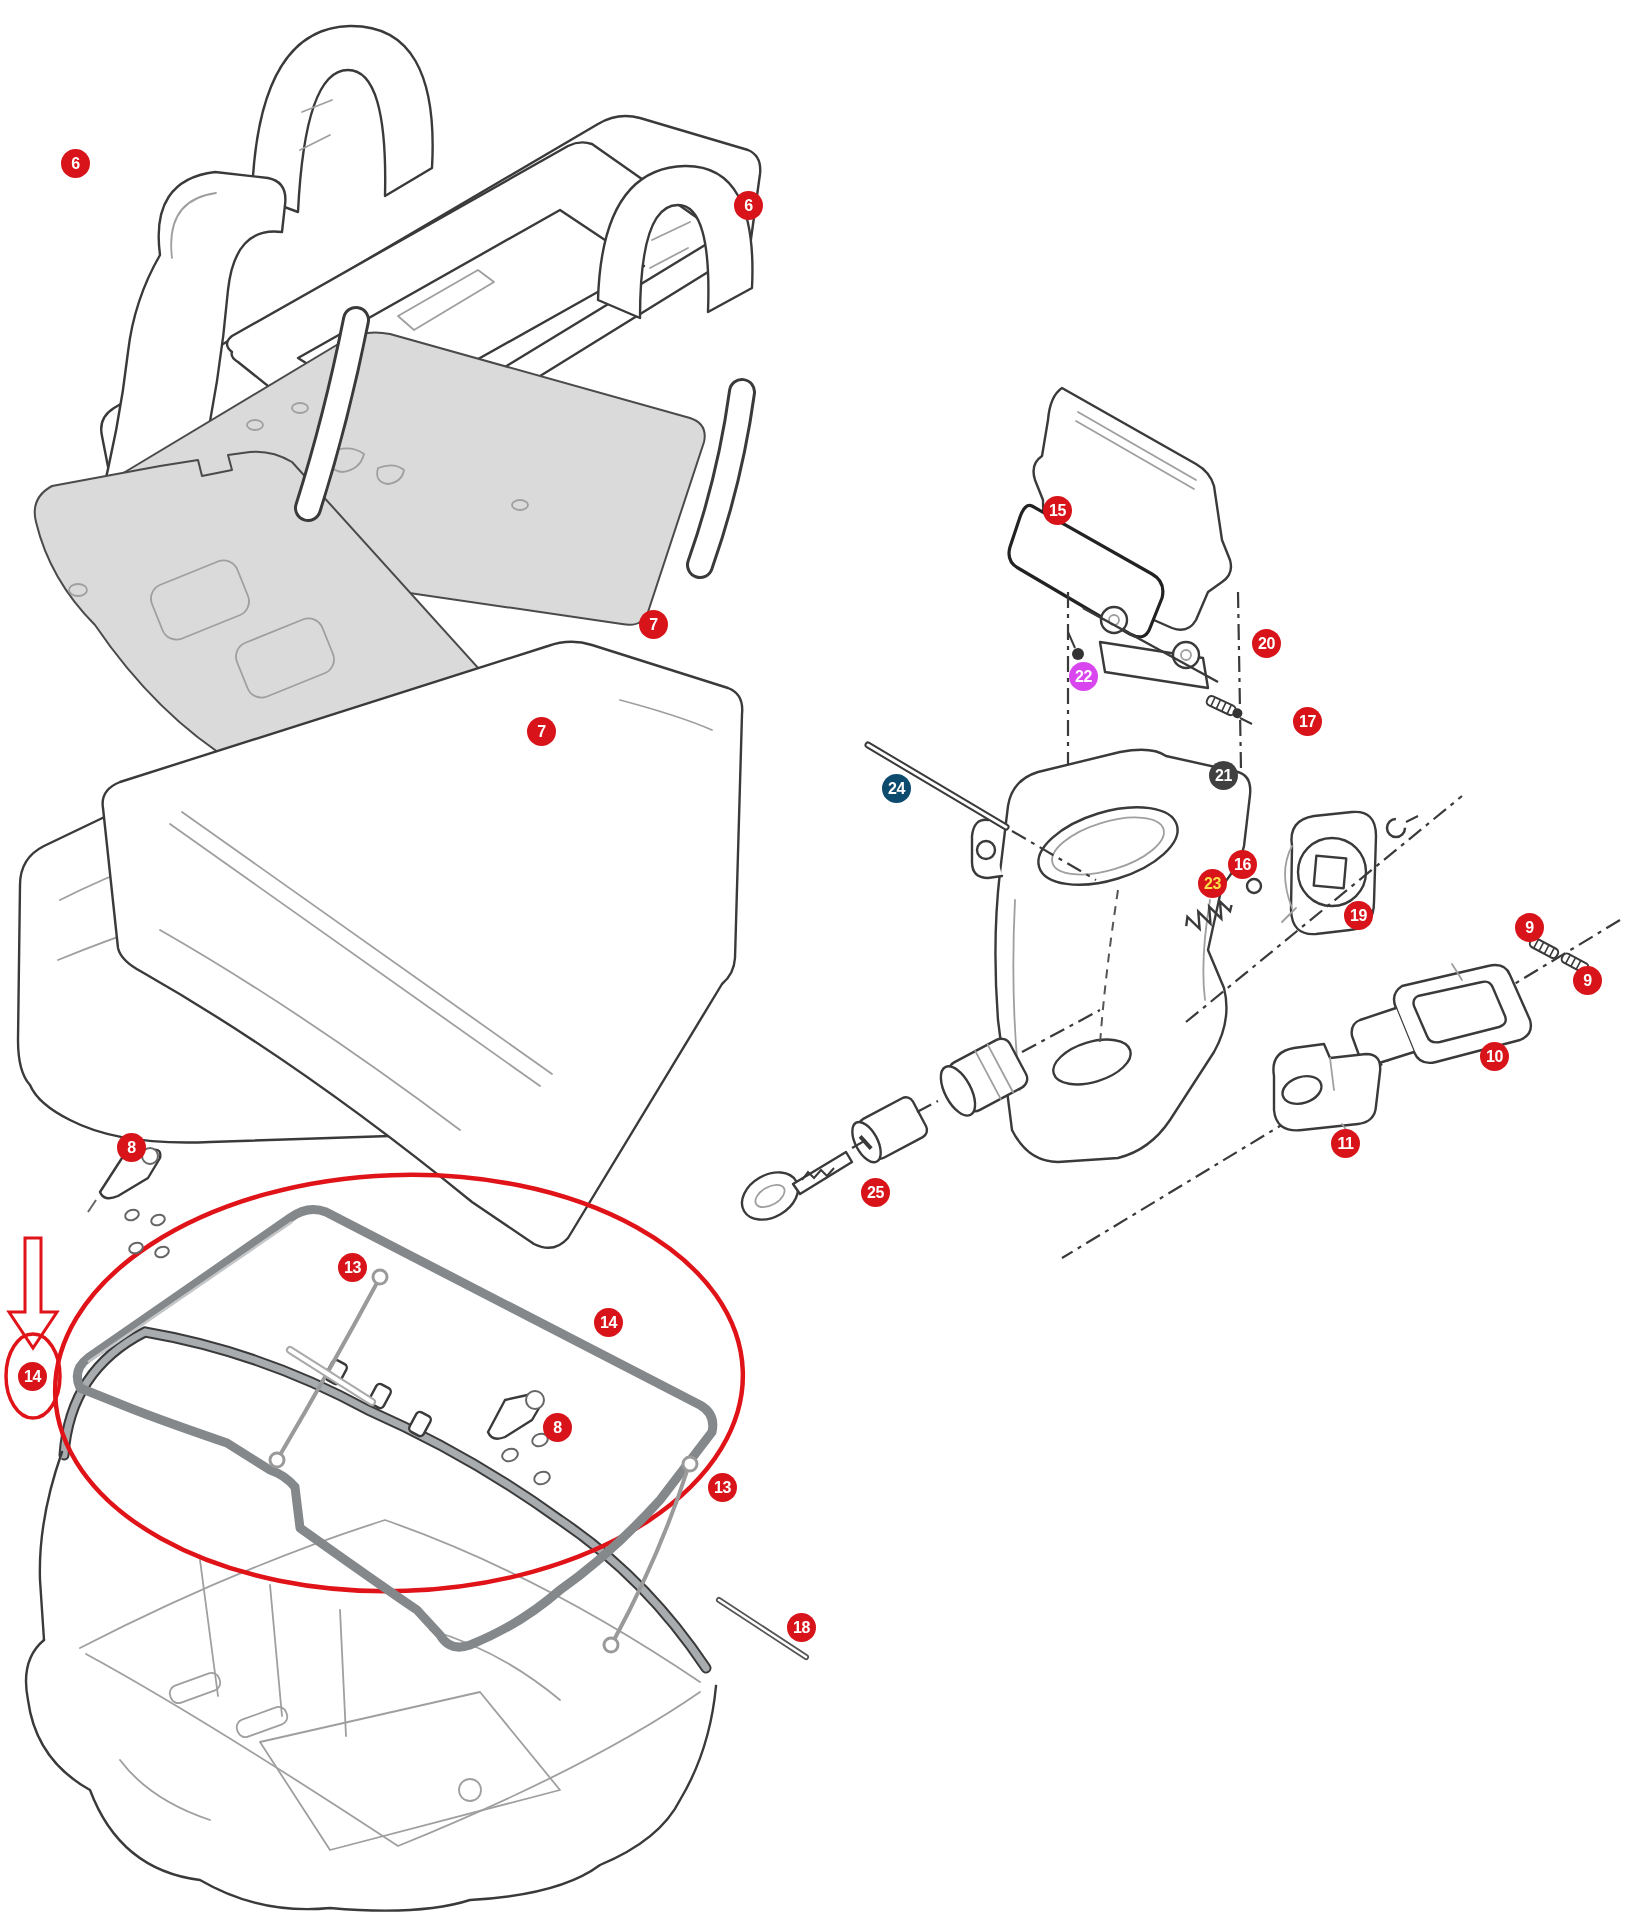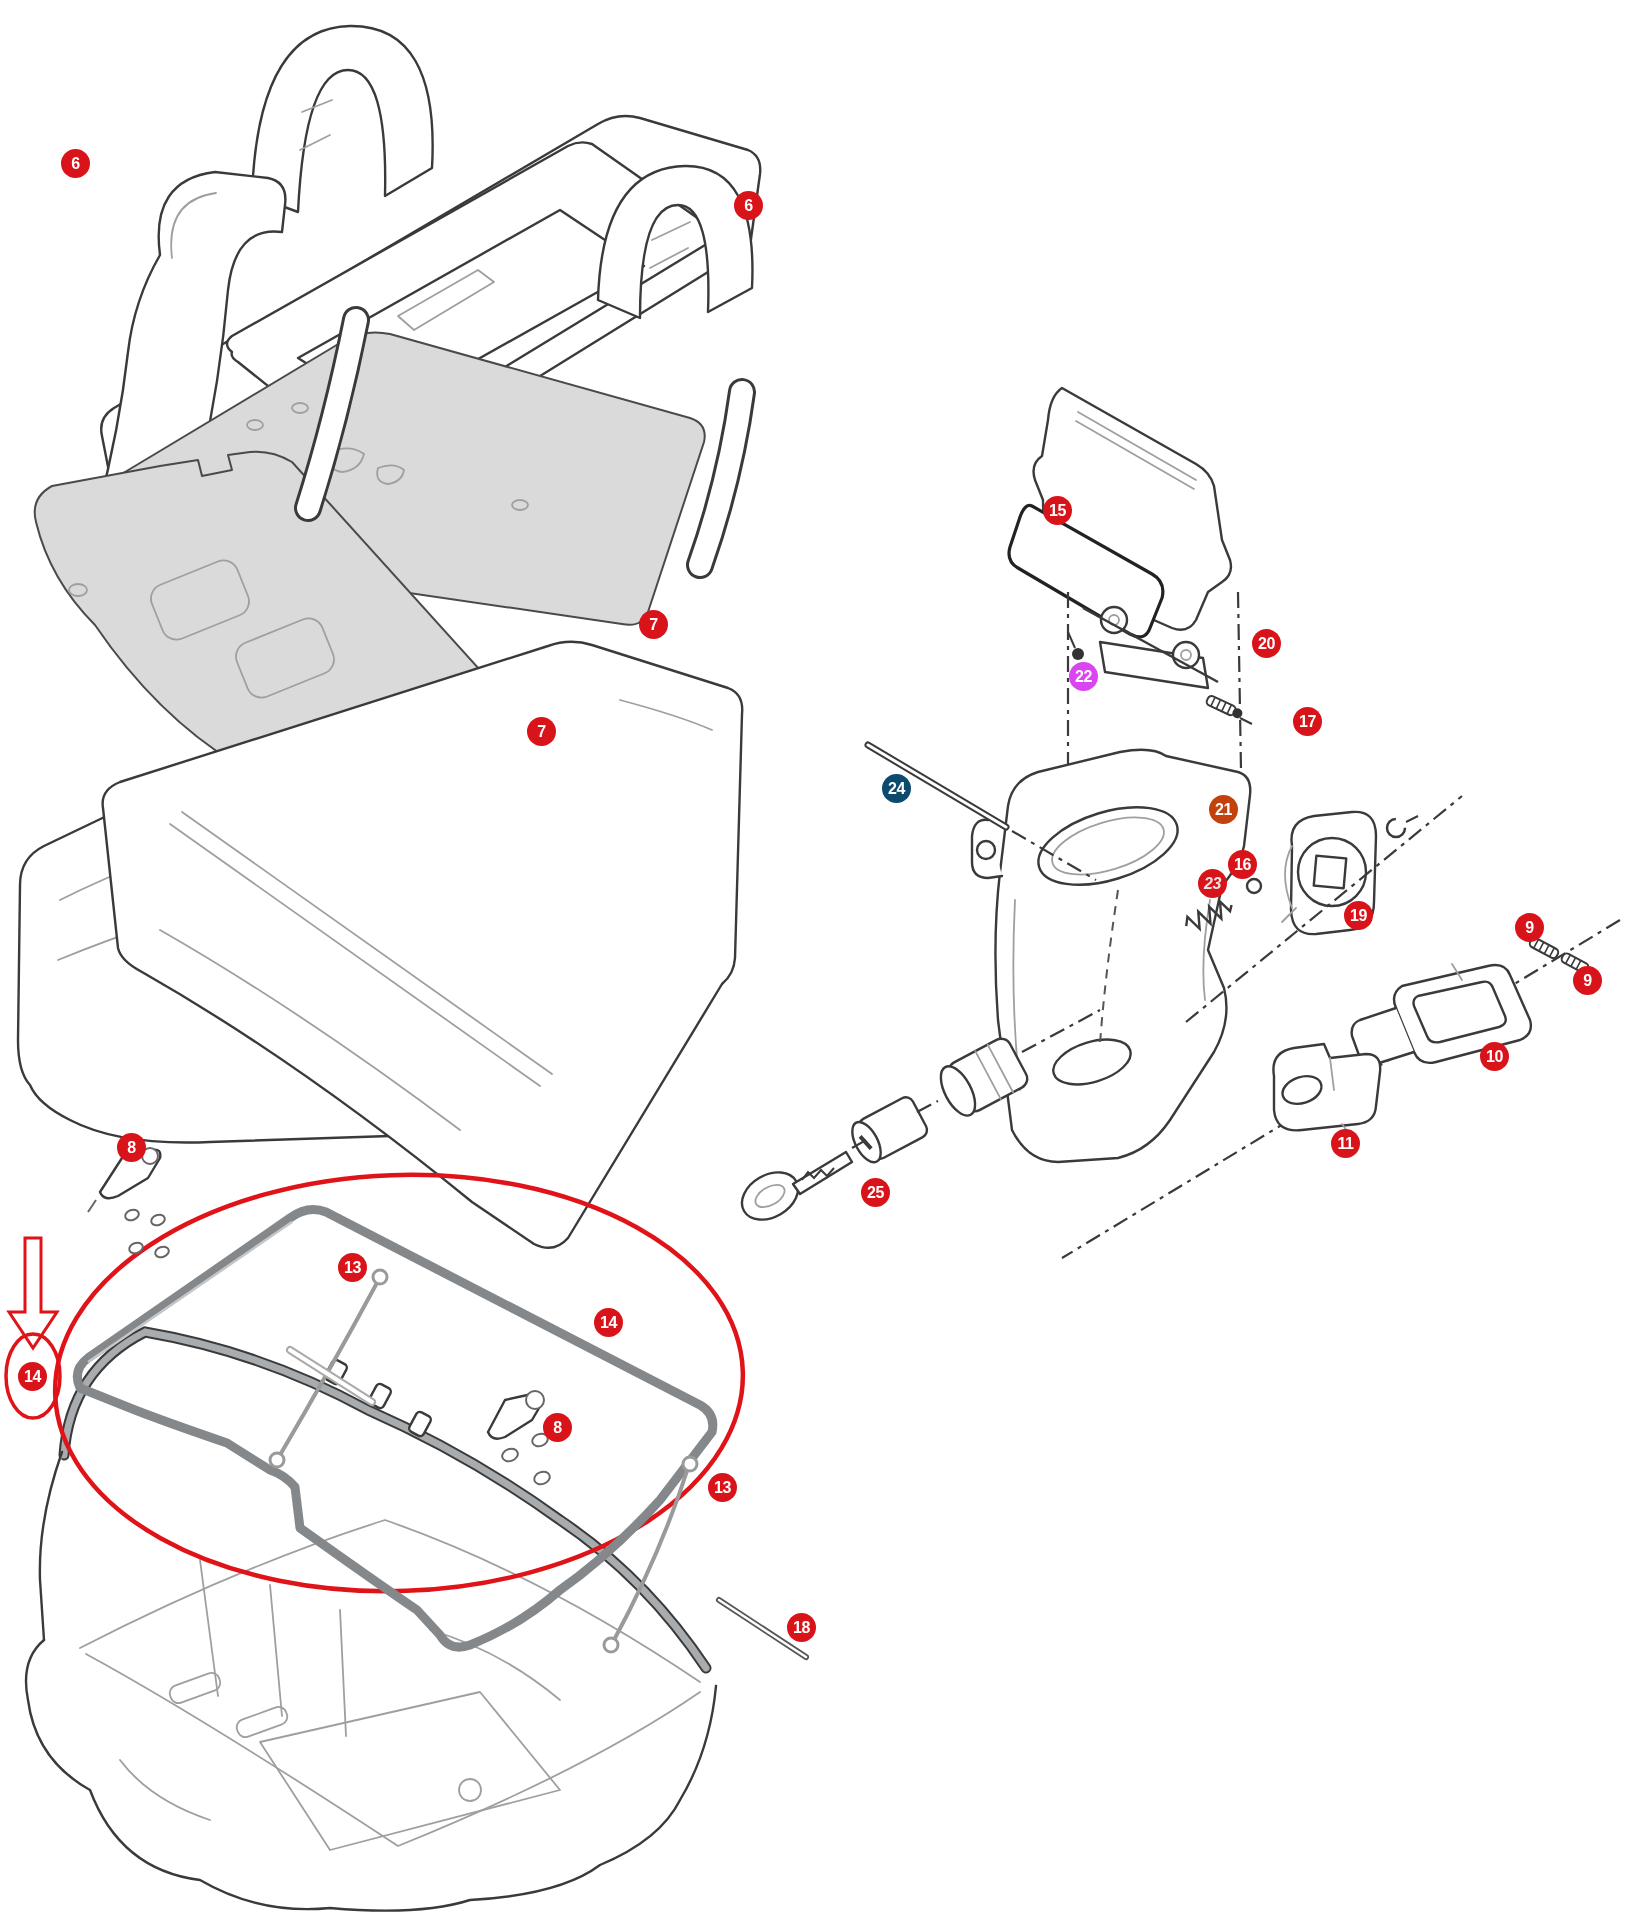--- a/index.html
+++ b/index.html
@@ -281,23 +281,23 @@
       <div class="badge" style="left: 609px; top: 1323px; background: rgb(216, 20, 26); color: rgb(255, 255, 255);">14</div>
       <div class="badge" style="left: 33px; top: 1377px; background: rgb(216, 20, 26); color: rgb(255, 255, 255);">14</div>
       <div class="badge" style="left: 558px; top: 1428px; background: rgb(216, 20, 26); color: rgb(255, 255, 255);">8</div>
       <div class="badge" style="left: 723px; top: 1488px; background: rgb(216, 20, 26); color: rgb(255, 255, 255);">13</div>
       <div class="badge" style="left: 802px; top: 1628px; background: rgb(216, 20, 26); color: rgb(255, 255, 255);">18</div>
       <div class="badge" style="left: 1058px; top: 511px; background: rgb(216, 20, 26); color: rgb(255, 255, 255);">15</div>
       <div class="badge" style="left: 1210px; top: 644px; background: rgb(216, 20, 26); color: rgb(255, 255, 255); margin-left: 42px;">20</div>
       <div class="badge" style="left: 1084px; top: 677px; background: #d946ef; color: rgb(255, 255, 255);">22</div>
       <div class="badge" style="left: 897px; top: 726px; background: #0c4a6e; color: rgb(255, 255, 255); margin-top: 48px;">24</div>
       <div class="badge" style="left: 1261px; top: 722px; background: rgb(216, 20, 26); color: rgb(255, 255, 255); margin-left: 32px;">17</div>
-      <div class="badge" style="left: 1224px; top: 810px; background: #c2410c; color: rgb(255, 255, 255);">21</div>
+      <div class="badge" style="left: 1224px; top: 776px; background: #404040; color: rgb(255, 255, 255);">21</div>
       <div class="badge" style="left: 1243px; top: 865px; background: rgb(216, 20, 26); color: rgb(255, 255, 255);">16</div>
-      <div class="badge" style="left: 1213px; top: 884px; background: rgb(216, 20, 26); color: #e5e5e5; font-style: italic;">23</div>
+      <div class="badge" style="left: 1213px; top: 884px; background: rgb(216, 20, 26); color: #fde047;">23</div>
       <div class="badge" style="left: 1359px; top: 916px; background: rgb(216, 20, 26); color: rgb(255, 255, 255);">19</div>
       <div class="badge" style="left: 1530px; top: 928px; background: rgb(216, 20, 26); color: rgb(255, 255, 255);">9</div>
       <div class="badge" style="left: 1588px; top: 981px; background: rgb(216, 20, 26); color: rgb(255, 255, 255);">9</div>
       <div class="badge" style="left: 1495px; top: 1057px; background: rgb(216, 20, 26); color: rgb(255, 255, 255);">10</div>
       <div class="badge" style="left: 1346px; top: 1144px; background: rgb(216, 20, 26); color: rgb(255, 255, 255);">11</div>
       <div class="badge" style="left: 876px; top: 1193px; background: rgb(216, 20, 26); color: rgb(255, 255, 255);">25</div>
     </div>
 </div>
 
 </body></html>

